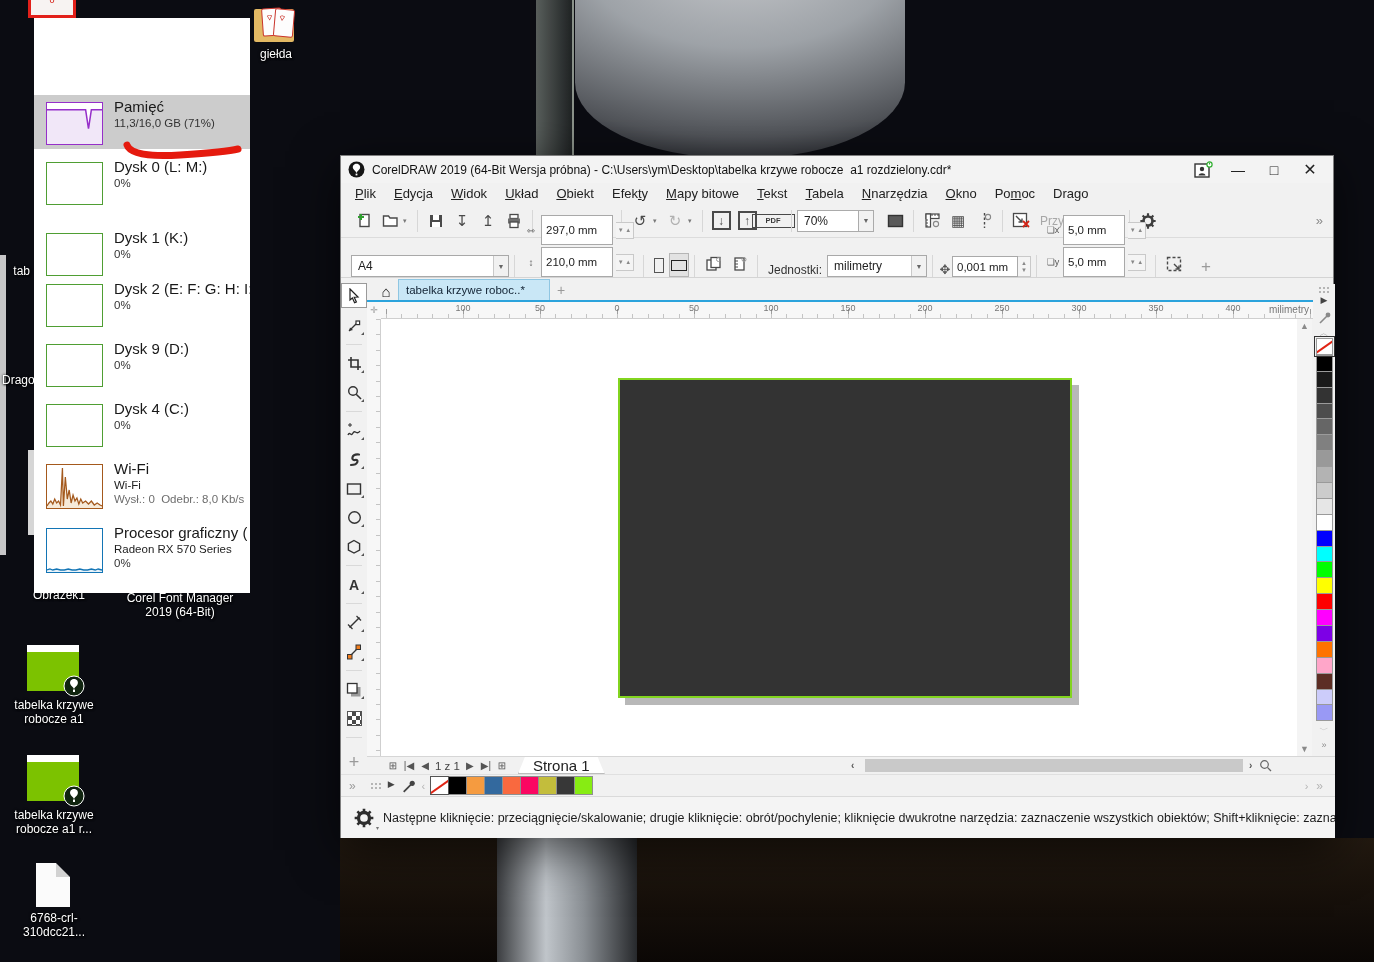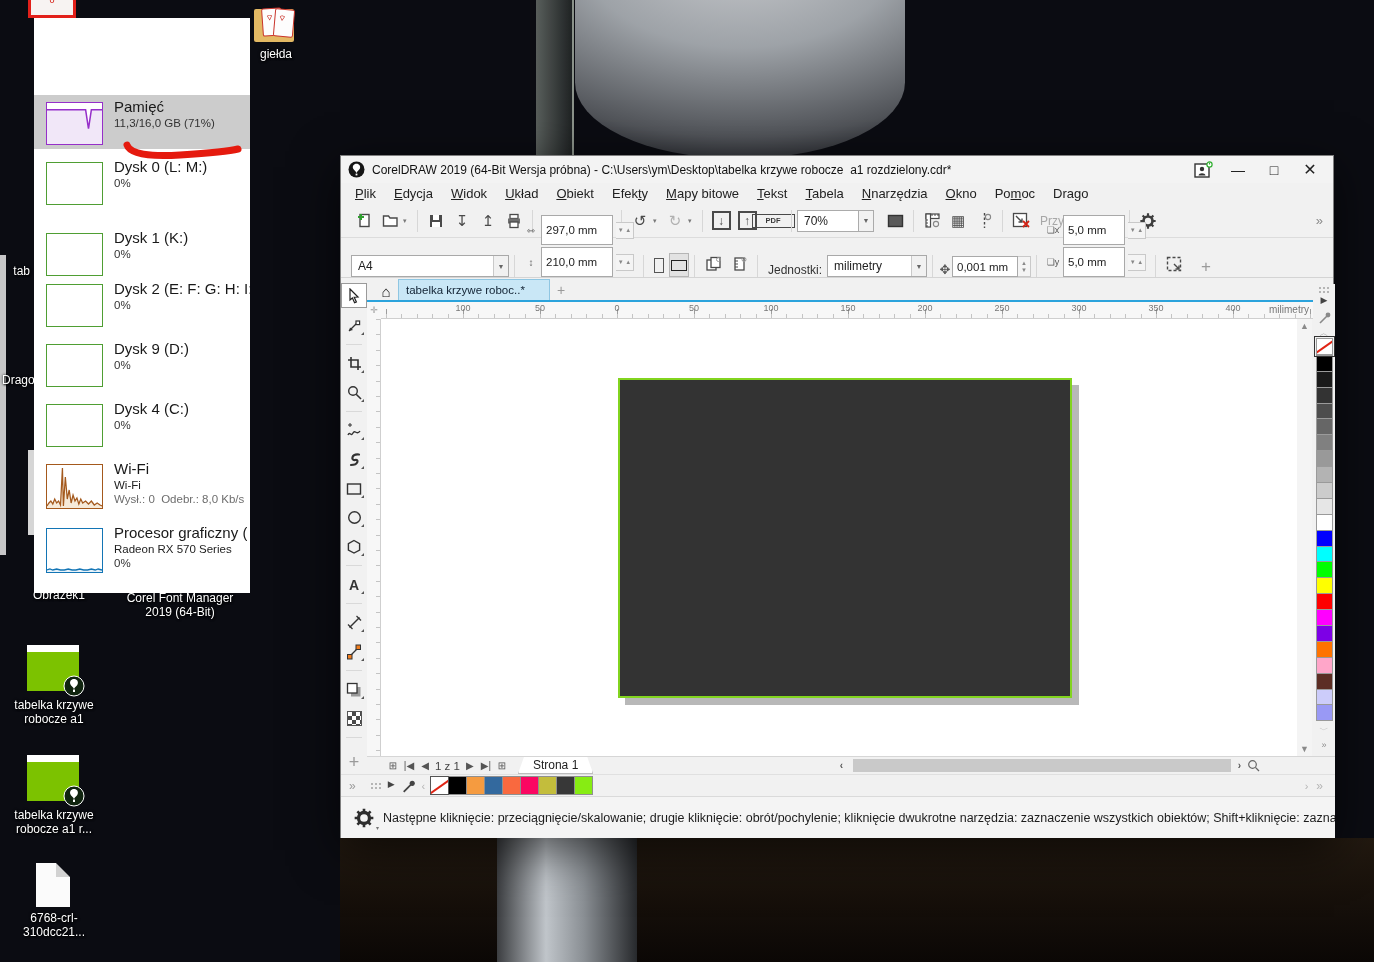--- a/index.html
+++ b/index.html
@@ -121,21 +121,21 @@
   .pal-fly{font-size:9px;color:#444;height:13px;}
   .pal-chev{font-size:9px;color:#aaa;height:12px;}
   .sw{width:17px;height:16.9px;border:1px solid #9a9a9a;margin-top:-1px;}
   .sw.none,.dsw.none{background:#fff;position:relative;overflow:hidden;}
   .sw.none::after,.dsw.none::after{content:"";position:absolute;left:-3px;right:-3px;top:50%;height:2px;background:#e02414;transform:rotate(-35deg);}
   .sw.selfirst{outline:1px solid #333;outline-offset:1px;margin-bottom:1px;}
 
   .navrow{position:absolute;left:26px;top:600px;width:968px;height:18px;background:#f1f1f1;border-top:1px solid #d6d6d6;display:flex;align-items:center;font-size:10px;color:#555;}
   .nbt{width:16px;text-align:center;flex:0 0 auto;}
   .pginfo{font-size:11.5px;color:#444;margin:0 2px;white-space:pre;}
-  .ptab{height:17px;background:#fff;border:1px solid #bdbdbd;border-top:none;padding:0 14px;font-size:12px;color:#222;
+  .ptab{height:17px;background:#fff;border:1px solid #bdbdbd;border-top:none;padding:0 14px;font-size:15px;color:#222;
     display:flex;align-items:center;clip-path:polygon(8% 0,92% 0,100% 100%,0 100%);margin-left:8px;}
   .hsb-track{width:378px;height:13px;background:#c9c9c9;margin-left:4px;}
   .navzoom{width:18px;text-align:center;}
 
   .dpalrow{position:absolute;left:0;top:618px;width:994px;height:22px;background:#f1f1f1;border-top:1px solid #e0e0e0;display:flex;align-items:center;}
   .dsw{width:19px;height:19px;border:1px solid #8f8f8f;margin-left:-1px;}
   .dsw.none{border:1px solid #555;}
   .gray{color:#b5b5b5;}
 
   .statusbar{position:absolute;left:0;top:640px;width:994px;height:42px;background:#f4f4f4;border-top:1px solid #dadada;display:flex;align-items:center;}

